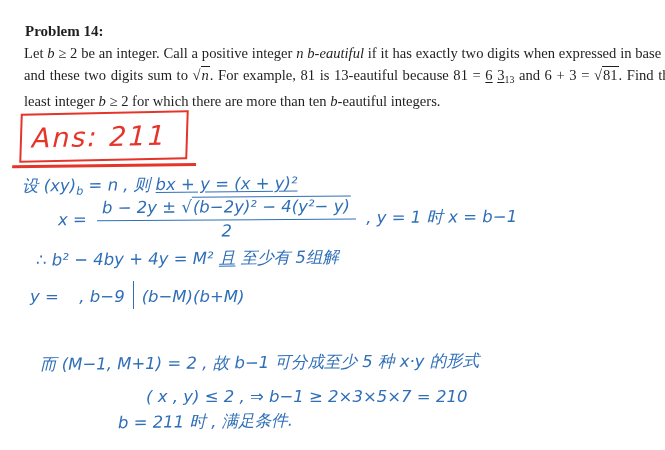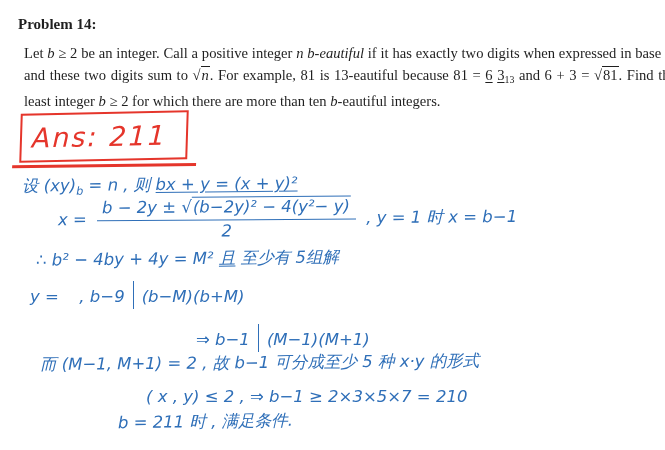--- a/index.html
+++ b/index.html
@@ -8,21 +8,21 @@
     --pen-blue:#2f6fb8;
   }
   html,body{margin:0;padding:0;}
   body{
     width:665px;height:450px;background:#ffffff;position:relative;overflow:hidden;
     font-family:"Liberation Serif", serif;
   }
   .page{position:absolute;inset:0;}
 
   .title{
-    position:absolute;left:8px;top:6px;margin:10px;
+    position:absolute;left:8px;top:6px;margin:17px;
     font-size:15px;font-weight:bold;color:var(--print);
   }
   .statement{
     position:absolute;left:8px;top:27px;width:652px;margin:16px;
     font-size:14.6px;line-height:21.6px;color:var(--print);text-align:justify;
   }
 
   
   .i{font-style:italic;}
   .u{text-decoration:underline;text-underline-offset:2px;}
@@ -78,18 +78,17 @@
   <p class="statement"><span>Let </span><span class="i">b</span><span> ≥ 2 be an integer. Call a positive integer </span><span class="i">n</span><span> </span><span class="i">b-eautiful</span><span> if it has exactly two digits when expressed in base </span><span class="i">b</span><span>, and these two digits sum to </span><span class="sqrtwrap"><span class="rad">√</span><span class="radicand i">n</span></span><span>. For example, 81 is 13-eautiful because 81 = </span><span class="u">6</span><span> </span><span class="u">3</span><span class="sub">13</span><span> and 6 + 3 = </span><span class="sqrtwrap"><span class="rad">√</span><span class="radicand">81</span></span><span>. Find the least integer </span><span class="i">b</span><span> ≥ 2 for which there are more than ten </span><span class="i">b</span><span>-eautiful integers.</span></p>
 
   <div class="ans-box">
     <span class="ans-text">Ans: 211</span>
   </div>
 
   <div class="hand wl1"><span>设 (xy)</span><span class="sub">b</span><span> = n ,  则  </span><span class="u">bx + y = (x + y)²</span></div>
   <div class="hand wl2"><span>x = </span><span class="frac"><span class="num"><span>b − 2y ± </span><span class="sqrtwrap"><span class="rad">√</span><span class="radicand">(b−2y)² − 4(y²− y)</span></span></span><span class="den"><span>2</span></span></span><span> ,  y = 1 时 x = b−1</span></div>
   <div class="hand wl3"><span>∴  b² − 4by + 4y = M²  </span><span class="u">且</span><span> 至少有 5组解</span></div>
   <div class="hand wl4"><span>y = </span><span class="frac"></span><span> ,  b−9</span><span class="bar"></span><span>(b−M)(b+M)</span></div>
-  <div class="hand wl5"><span>⇒  b−1</span><span class="bar"></span><span>(M−1)(M+1)</span></div>
   <div class="hand wl6"><span>而 (M−1,  M+1) = 2 ,  故 b−1 可分成至少 5 种 x·y 的形式</span></div>
   <div class="hand wl7"><span>( x , y) ≤ 2 ,  ⇒  b−1 ≥ 2×3×5×7 = 210</span></div>
   <div class="hand wl8"><span>b = 211 时 ,  满足条件.</span></div>
 
 </div>
 
 </body></html>

